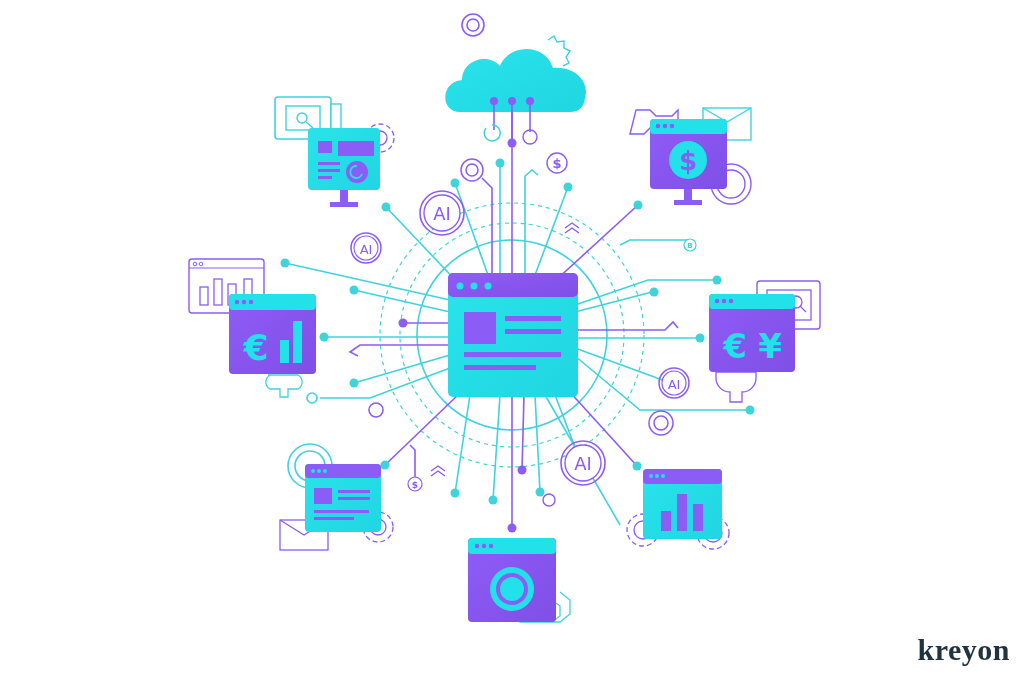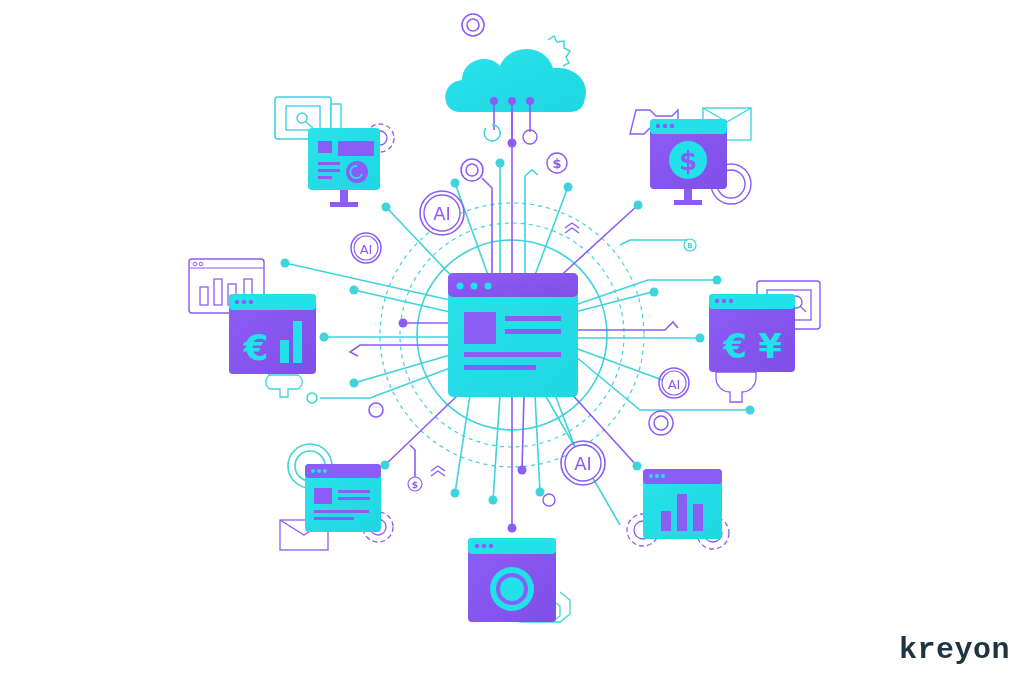--- a/index.html
+++ b/index.html
@@ -1,18 +1,18 @@
 <!DOCTYPE html>
 <html><head>
   <meta charset="utf-8">
   <style>
     html, body { margin: 0; padding: 0; background: #ffffff; }
     body { width: 1024px; height: 677px; position: relative; overflow: hidden; font-family: "DejaVu Sans", sans-serif; }
     #canvas { position: absolute; left: 0; top: 0; width: 1024px; height: 677px; }
-    .brand { position: absolute; right: 14px; bottom: 10px; font-family: Liberation Mono, monospace; font-weight: bold; font-size: 30px; color: #1f3440; letter-spacing: 0.5px; }
+    .brand { position: absolute; right: 14px; bottom: 10px; font-family: Liberation Serif, serif; font-weight: bold; font-size: 30px; color: #1f3440; letter-spacing: 0.5px; }
     .ai-label { font-family: "DejaVu Sans", sans-serif; font-weight: 500; fill: #8b5cf6; }
     .sym { font-family: "DejaVu Sans", sans-serif; font-weight: bold; }
   </style>
 </head>
 <body>
 
 <svg id="canvas" viewBox="0 0 1024 677" xmlns="http://www.w3.org/2000/svg">
   <defs>
     <linearGradient id="gPurple" x1="0" y1="0" x2="1" y2="1">
       <stop offset="0" stop-color="#8f5cf7"></stop>

